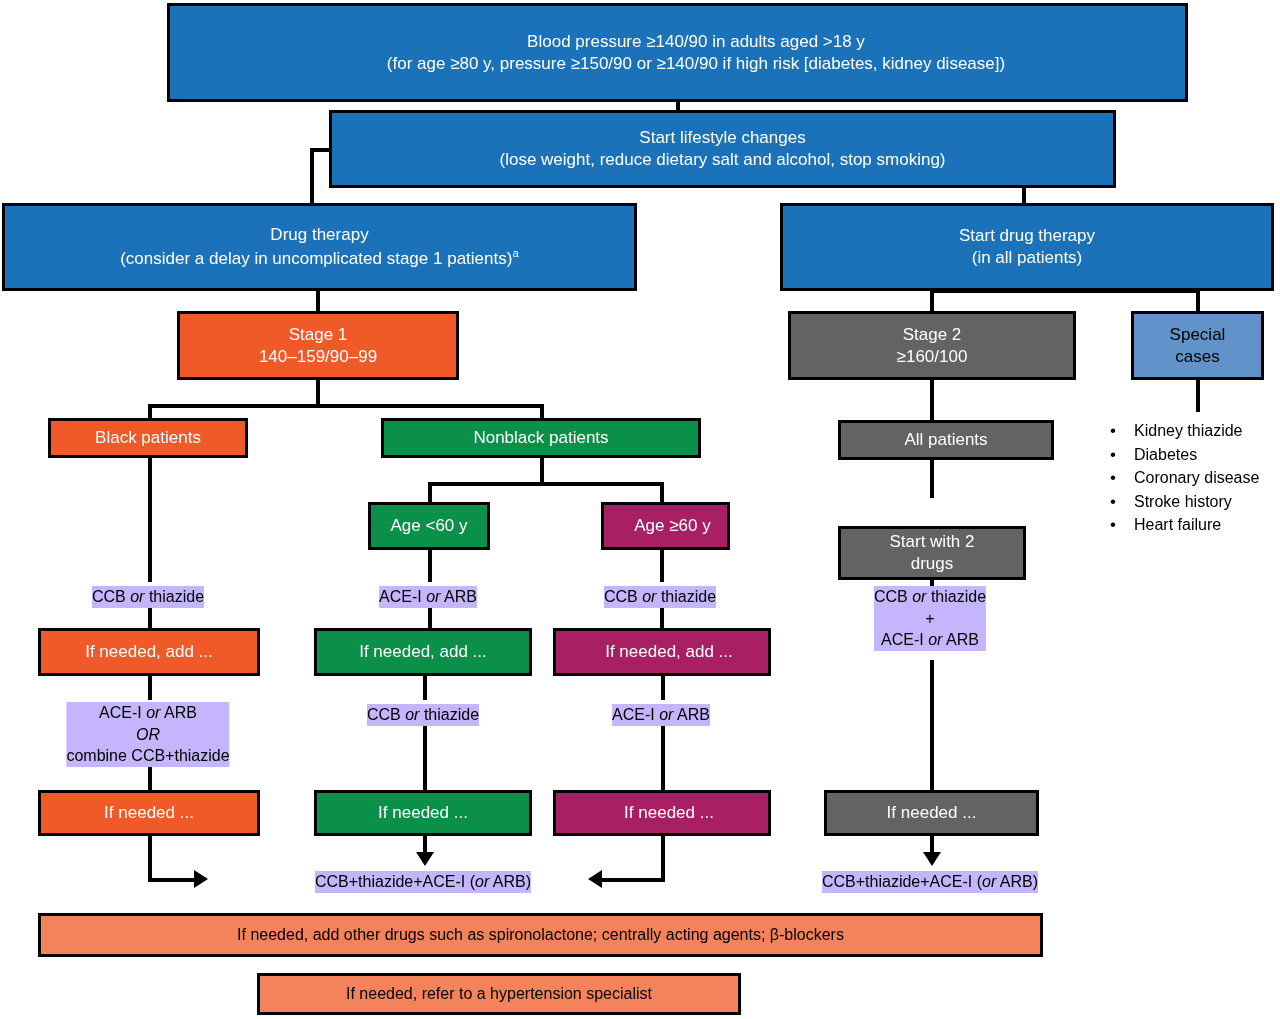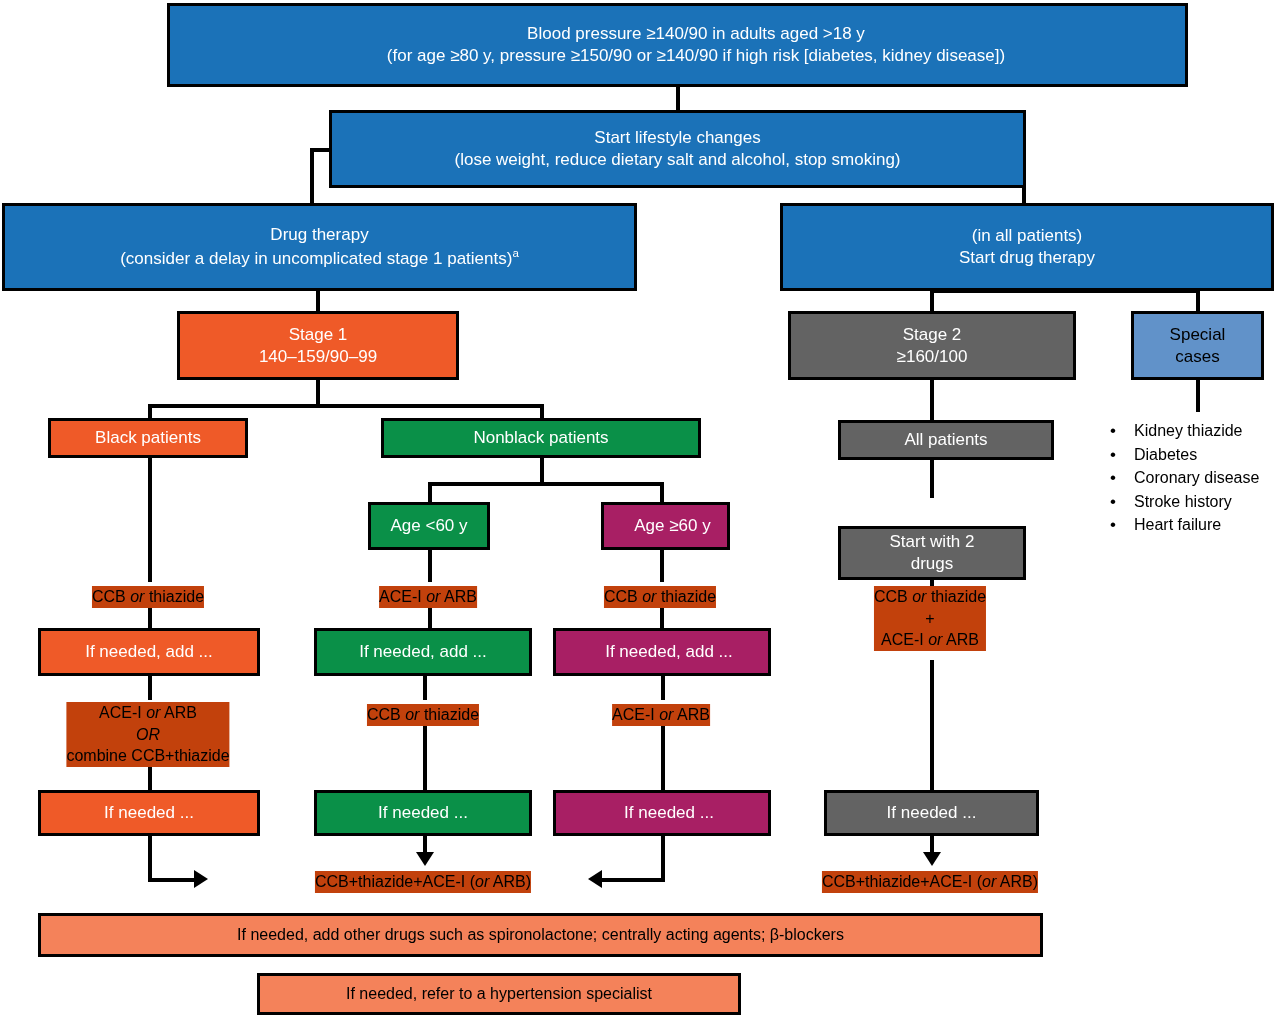--- a/index.html
+++ b/index.html
@@ -63,21 +63,21 @@
 
   
   .lbl{
     position:absolute;
     font-size:16px;
     color:#000000;
     text-align:center;
     line-height:1.35;
     white-space:nowrap;
     z-index:4;
-    background:#c2410c;
+    background:#c4b5fd;
   }
   .it{ font-style:italic; }
   sup{ font-size:0.68em; vertical-align:super; }
 
   
   .bullets{
     position:absolute;
     z-index:4;
     font-size:16px;
     color:#000000;
@@ -159,45 +159,45 @@
   <div class="ln vline" style="left:423px; top:836px; height:18px;"></div>
   <div class="arrow arrow-down" style="left:416px; top:852px;"></div>
 
   <div class="ln vline" style="left:661px; top:836px; height:44px;"></div>
   <div class="ln hline" style="left:602px; top:878px; width:63px;"></div>
   <div class="arrow arrow-left" style="left:588px; top:870px;"></div>
 
   <div class="ln vline" style="left:930px; top:836px; height:18px;"></div>
   <div class="arrow arrow-down" style="left:923px; top:852px;"></div>
 
-  <div class="box blue f17" style="left:167px; top:3px; width:1021px; height:84px;padding-left:37px;">
+  <div class="box blue f17" style="left:167px; top:3px; width:1021px; height:99px;padding-left:37px;">
     <div class="inner">
       <div>Blood pressure ≥140/90 in adults aged &gt;18 y</div>
       <div>(for age ≥80 y, pressure ≥150/90 or ≥140/90 if high risk [diabetes, kidney disease])</div>
     </div>
   </div>
 
-  <div class="box blue f17" style="left:329px; top:110px; width:697px; height:78px;">
+  <div class="box blue f17" style="left:329px; top:110px; width:787px; height:78px;">
     <div class="inner">
       <div>Start lifestyle changes</div>
       <div>(lose weight, reduce dietary salt and alcohol, stop smoking)</div>
     </div>
   </div>
 
   <div class="box blue f17" style="left:2px; top:203px; width:635px; height:88px;">
     <div class="inner">
       <div>Drug therapy</div>
       <div><span>(consider a delay in uncomplicated stage 1 patients)</span><sup>a</sup></div>
     </div>
   </div>
 
   <div class="box blue f17" style="left:780px; top:203px; width:494px; height:88px;">
     <div class="inner">
+      <div>Start drug therapy</div>
       <div>(in all patients)</div>
-      <div>Start drug therapy</div>
     </div>
   </div>
 
   <div class="box orange f17" style="left:177px; top:311px; width:282px; height:69px;">
     <div class="inner">
       <div>Stage 1</div>
       <div>140–159/90–99</div>
     </div>
   </div>
 

